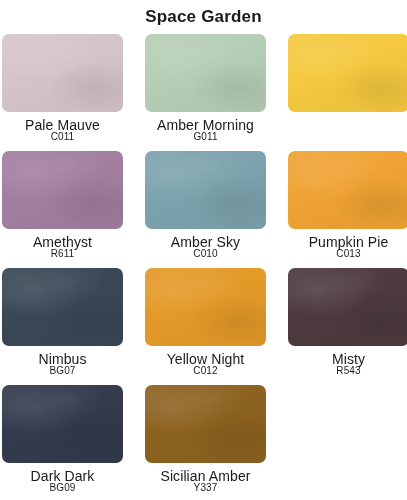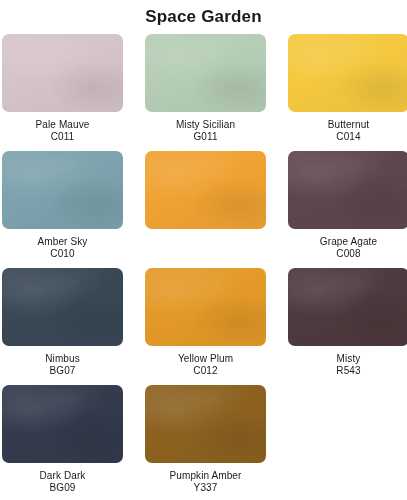--- a/index.html
+++ b/index.html
@@ -73,21 +73,21 @@
     pointer-events: none;
   }
   .swatch-caption {
     text-align: center;
     padding-top: 7px;
     padding-bottom: 8px;
     line-height: 12px;
   }
   .swatch-name {
     display: block;
-    font-size: 10px;
+    font-size: 14px;
     color: #1a1a1a;
     letter-spacing: 0.1px;
   }
   .swatch-code {
     display: block;
     font-size: 10px;
     color: #1a1a1a;
     letter-spacing: 0.1px;
     margin-top: 0;
   }
@@ -103,78 +103,78 @@
       <div class="swatch-cell">
         <div class="swatch-chip" style="background: rgb(214, 196, 203);"></div>
         <div class="swatch-caption">
           <span class="swatch-name">Pale Mauve</span>
           <span class="swatch-code">C011</span>
         </div>
       </div>
       <div class="swatch-cell">
         <div class="swatch-chip" style="background: rgb(182, 206, 181);"></div>
         <div class="swatch-caption">
-          <span class="swatch-name">Misty Sicilian</span>
+          <span class="swatch-name">Amber Morning</span>
           <span class="swatch-code">G011</span>
         </div>
       </div>
       <div class="swatch-cell">
         <div class="swatch-chip" style="background: rgb(245, 201, 63);"></div>
+      </div>
+      <div class="swatch-cell">
+        <div class="swatch-chip" style="background: rgb(162, 127, 160);"></div>
         <div class="swatch-caption">
-          <span class="swatch-name">Butternut</span>
-          <span class="swatch-code">C014</span>
+          <span class="swatch-name">Amethyst</span>
+          <span class="swatch-code">R611</span>
         </div>
       </div>
       <div class="swatch-cell">
         <div class="swatch-chip" style="background: rgb(125, 163, 174);"></div>
         <div class="swatch-caption">
           <span class="swatch-name">Amber Sky</span>
           <span class="swatch-code">C010</span>
         </div>
       </div>
       <div class="swatch-cell">
         <div class="swatch-chip" style="background: rgb(240, 163, 51);"></div>
-      </div>
-      <div class="swatch-cell">
-        <div class="swatch-chip" style="background: rgb(94, 70, 80);"></div>
         <div class="swatch-caption">
-          <span class="swatch-name">Grape Agate</span>
-          <span class="swatch-code">C008</span>
+          <span class="swatch-name">Pumpkin Pie</span>
+          <span class="swatch-code">C013</span>
         </div>
       </div>
       <div class="swatch-cell">
         <div class="swatch-chip" style="background: rgb(58, 72, 86);"></div>
         <div class="swatch-caption">
           <span class="swatch-name">Nimbus</span>
           <span class="swatch-code">BG07</span>
         </div>
       </div>
       <div class="swatch-cell">
         <div class="swatch-chip" style="background: rgb(228, 154, 40);"></div>
         <div class="swatch-caption">
-          <span class="swatch-name">Yellow Plum</span>
+          <span class="swatch-name">Yellow Night</span>
           <span class="swatch-code">C012</span>
         </div>
       </div>
       <div class="swatch-cell">
         <div class="swatch-chip" style="background: rgb(77, 58, 62);"></div>
         <div class="swatch-caption">
           <span class="swatch-name">Misty</span>
           <span class="swatch-code">R543</span>
         </div>
       </div>
       <div class="swatch-cell">
         <div class="swatch-chip" style="background: rgb(51, 59, 77);"></div>
         <div class="swatch-caption">
           <span class="swatch-name">Dark Dark</span>
           <span class="swatch-code">BG09</span>
         </div>
       </div>
       <div class="swatch-cell">
         <div class="swatch-chip" style="background: rgb(141, 98, 32);"></div>
         <div class="swatch-caption">
-          <span class="swatch-name">Pumpkin Amber</span>
+          <span class="swatch-name">Sicilian Amber</span>
           <span class="swatch-code">Y337</span>
         </div>
       </div>
     </div>
 
 </div>
 
 </body></html>

